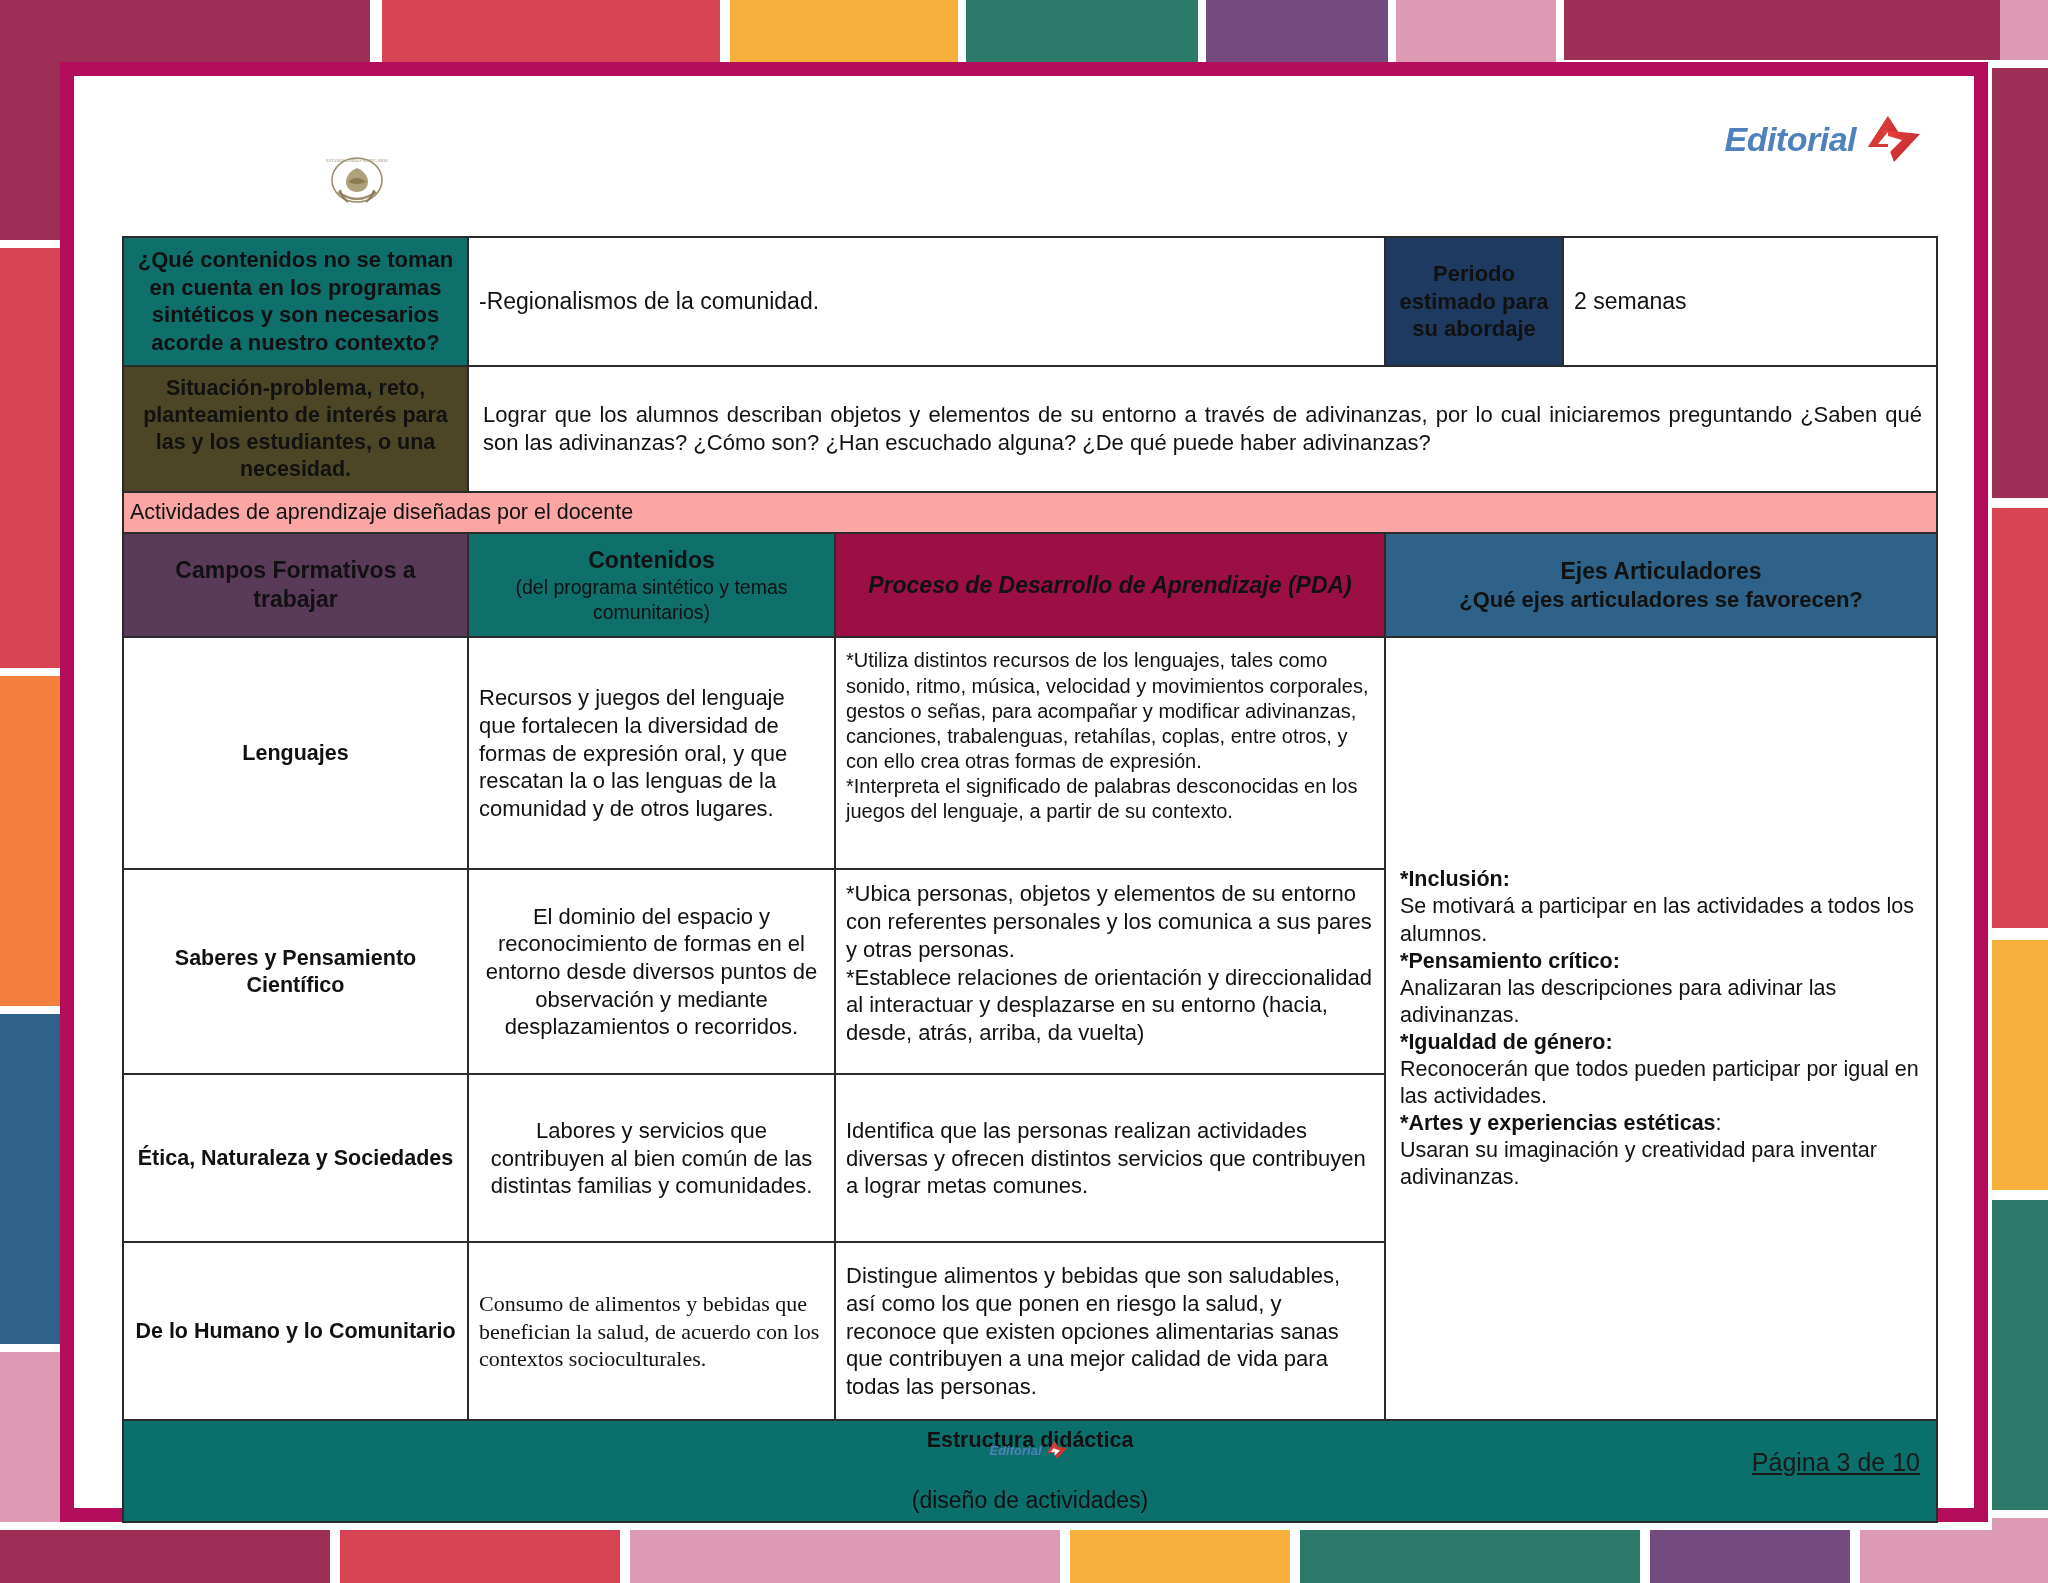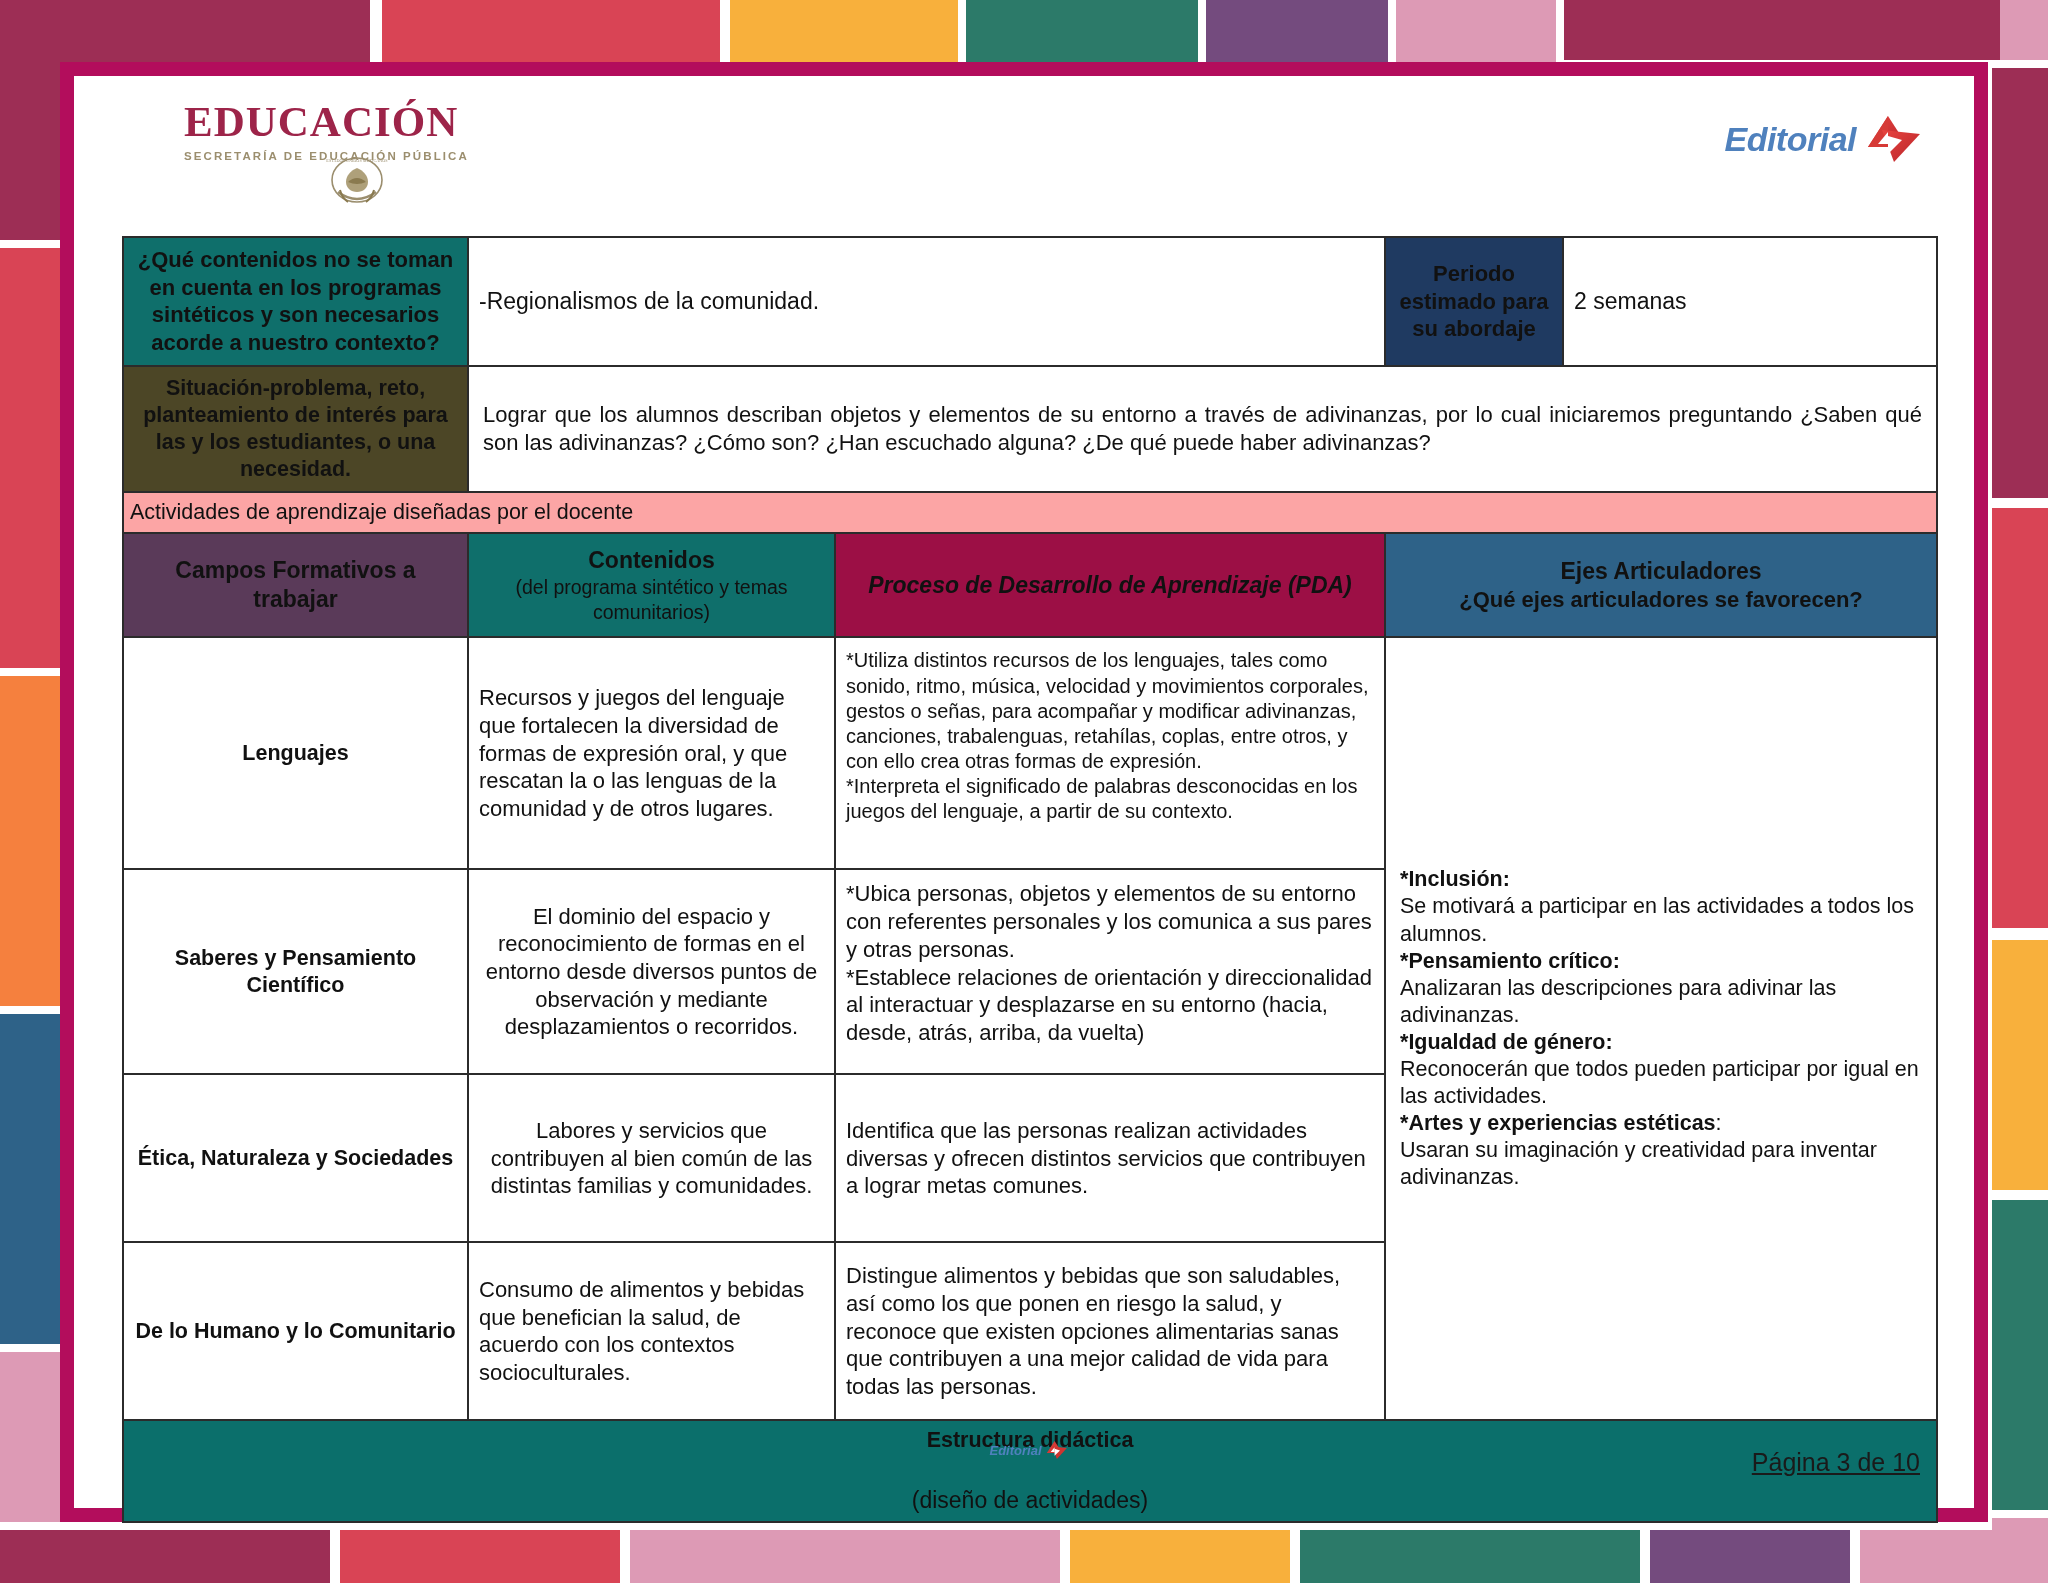--- a/index.html
+++ b/index.html
@@ -136,24 +136,20 @@
   <div class="blk" style="left:1070px;top:1530px;width:220px;height:53px;background:#f8b03c;"></div>
   <div class="blk" style="left:1300px;top:1530px;width:340px;height:53px;background:#2c7a69;"></div>
   <div class="blk" style="left:1650px;top:1530px;width:200px;height:53px;background:#744b7e;"></div>
   <div class="blk" style="left:1860px;top:1530px;width:188px;height:53px;background:#dd9ab5;"></div>
 </div>
 
 <div id="sheet">
 <div id="inner">
 
   <div id="hdr">
-    <div class="sep-logo">
-      <div class="sep-word">EDUCACIÓN</div>
-      <div class="sep-sub">SECRETARÍA DE EDUCACIÓN PÚBLICA</div>
-    </div>
     <div class="eagle">
       <svg viewBox="0 0 62 62" width="62" height="62">
         <ellipse cx="31" cy="28" rx="25" ry="22" fill="none" stroke="#9b8e6e" stroke-width="1.6"></ellipse>
         <text x="31" y="10" font-size="4.2" fill="#9b8e6e" text-anchor="middle" font-family="Liberation Serif, serif">ESTADOS UNIDOS MEXICANOS</text>
         <path d="M31 16 C24 19 20 24 20 30 C20 36 25 40 31 40 C37 40 42 36 42 30 C42 24 38 19 31 16 Z" fill="#a08f63" opacity=".85"></path>
         <path d="M22 30 Q31 22 40 30 Q31 34 22 30 Z" fill="#8a7a4f"></path>
         <path d="M12 40 Q31 54 50 40" fill="none" stroke="#9b8e6e" stroke-width="2.6"></path>
         <path d="M14 38 Q16 46 22 50" fill="none" stroke="#8a7a4f" stroke-width="2"></path>
         <path d="M48 38 Q46 46 40 50" fill="none" stroke="#8a7a4f" stroke-width="2"></path>
       </svg>
@@ -240,21 +236,21 @@
     </tr>
 
     <tr style="height:168px;">
       <td class="campo">Ética, Naturaleza y Sociedades</td>
       <td class="plain ctr" style="font-size:22px;">Labores y servicios que contribuyen al bien común de las distintas familias y comunidades.</td>
       <td class="plain lft" style="font-size:22px;">Identifica que las personas realizan actividades diversas y ofrecen distintos servicios que contribuyen a lograr metas comunes.</td>
     </tr>
 
     <tr style="height:178px;">
       <td class="campo">De lo Humano y lo Comunitario</td>
-      <td class="plain lft" style="font-size:22px;">Consumo de alimentos y bebidas que benefician la salud, de acuerdo con los contextos socioculturales.</td>
+      <td class="plain lft" style="font-size:22px;font-family:Liberation Serif, serif;">Consumo de alimentos y bebidas que benefician la salud, de acuerdo con los contextos socioculturales.</td>
       <td class="plain lft" style="font-size:22px;">Distingue alimentos y bebidas que son saludables, así como los que ponen en riesgo la salud, y reconoce que existen opciones alimentarias sanas que contribuyen a una mejor calidad de vida para todas las personas.</td>
     </tr>
 
     <tr>
       <td class="footer-band" colspan="5">
         <div>Estructura didáctica</div>
         <div class="sub">(diseño de actividades)</div>
       </td>
     </tr>
   </tbody>

